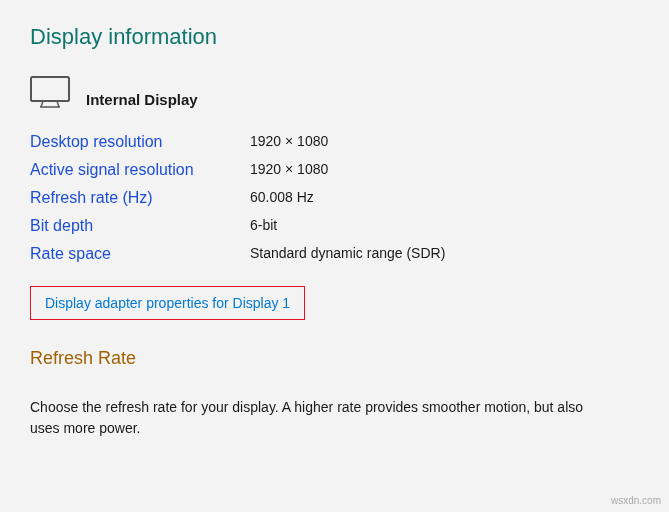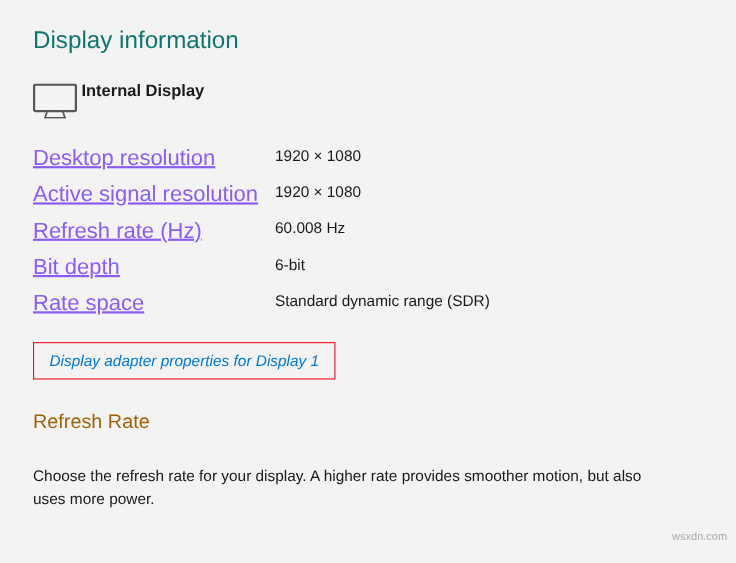--- a/index.html
+++ b/index.html
@@ -20,23 +20,23 @@
 
     .page-title {
       font-size: 22px;
       font-weight: 300;
       color: #0f766e;
       margin-bottom: 24px;
     }
 
     .display-header {
       display: flex;
-      align-items: flex-start;
+      align-items: flex-end;
       margin-bottom: 20px;
-      gap: 4px;
+      gap: 16px;
     }
 
     .monitor-icon {
       width: 40px;
       height: 32px;
       margin-top: 2px;
       flex-shrink: 0;
     }
 
     .display-header-text .display-name {
@@ -57,36 +57,34 @@
       margin-bottom: 18px;
     }
 
     .info-table tr td {
       padding: 5px 0;
       vertical-align: top;
     }
 
     .info-table tr td:first-child {
       width: 220px;
-      color: #8b5cf6;
-      font-size: 20px;
-      text-decoration: underline;
+      color: #1d4ed8;
+      font-size: 16px;
     }
 
     .info-table tr td:last-child {
       color: #1a1a1a;
       font-size: 14px;
     }
 
     .link-box {
       display: inline-block;
       border: 1.5px solid #e81123;
       padding: 8px 14px;
       margin-bottom: 28px;
-      font-style: italic;
     }
 
     .link-box a {
       color: #0078d7;
       text-decoration: none;
       font-size: 14px;
     }
 
     .section-title {
       font-size: 18px;
@@ -98,21 +96,21 @@
     .section-desc {
       font-size: 14px;
       color: #1a1a1a;
       line-height: 1.5;
       max-width: 580px;
       margin-top: 28px;
     }
 
     .watermark {
       position: fixed;
-      bottom: 18px;
+      bottom: 6px;
       right: 8px;
       font-size: 10px;
       color: #aaa;
       font-family: Arial, sans-serif;
       margin-left: 42px;
     }
   </style>
 </head>
 <body>
 

